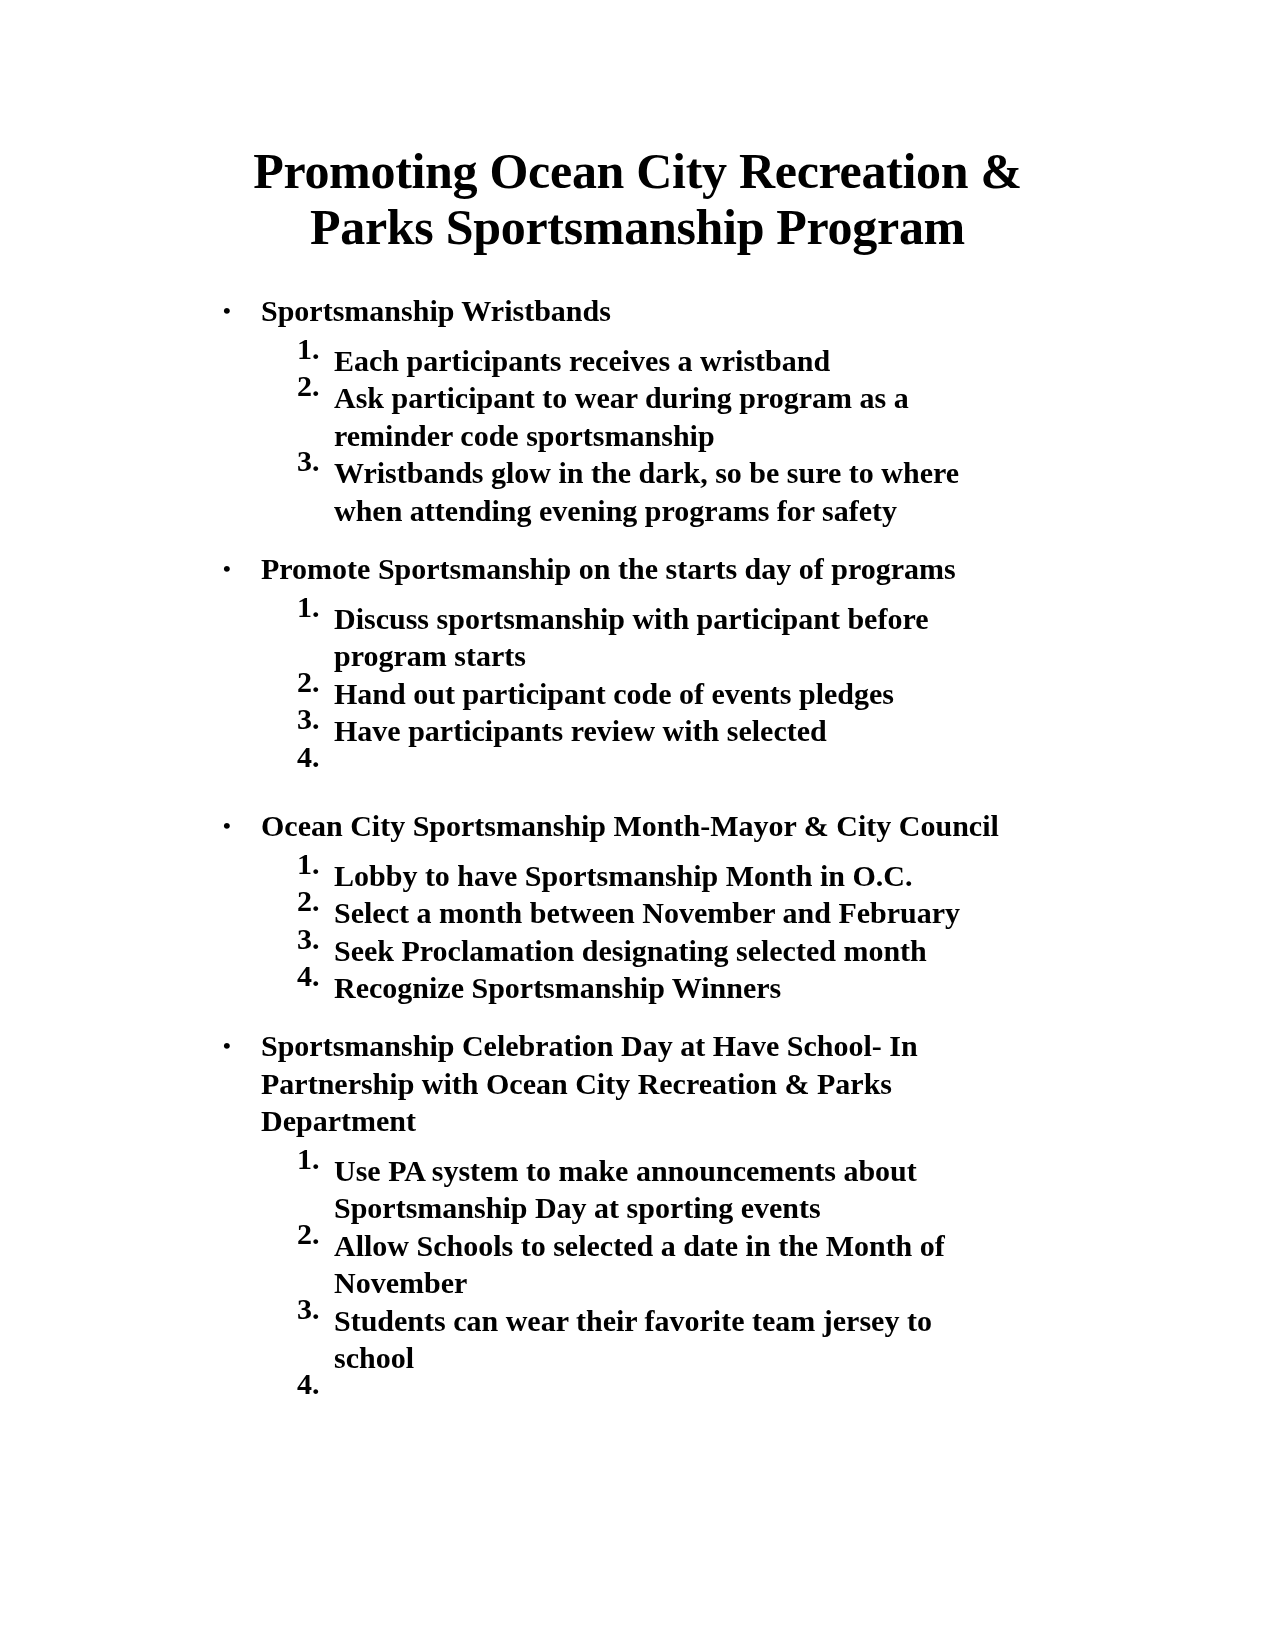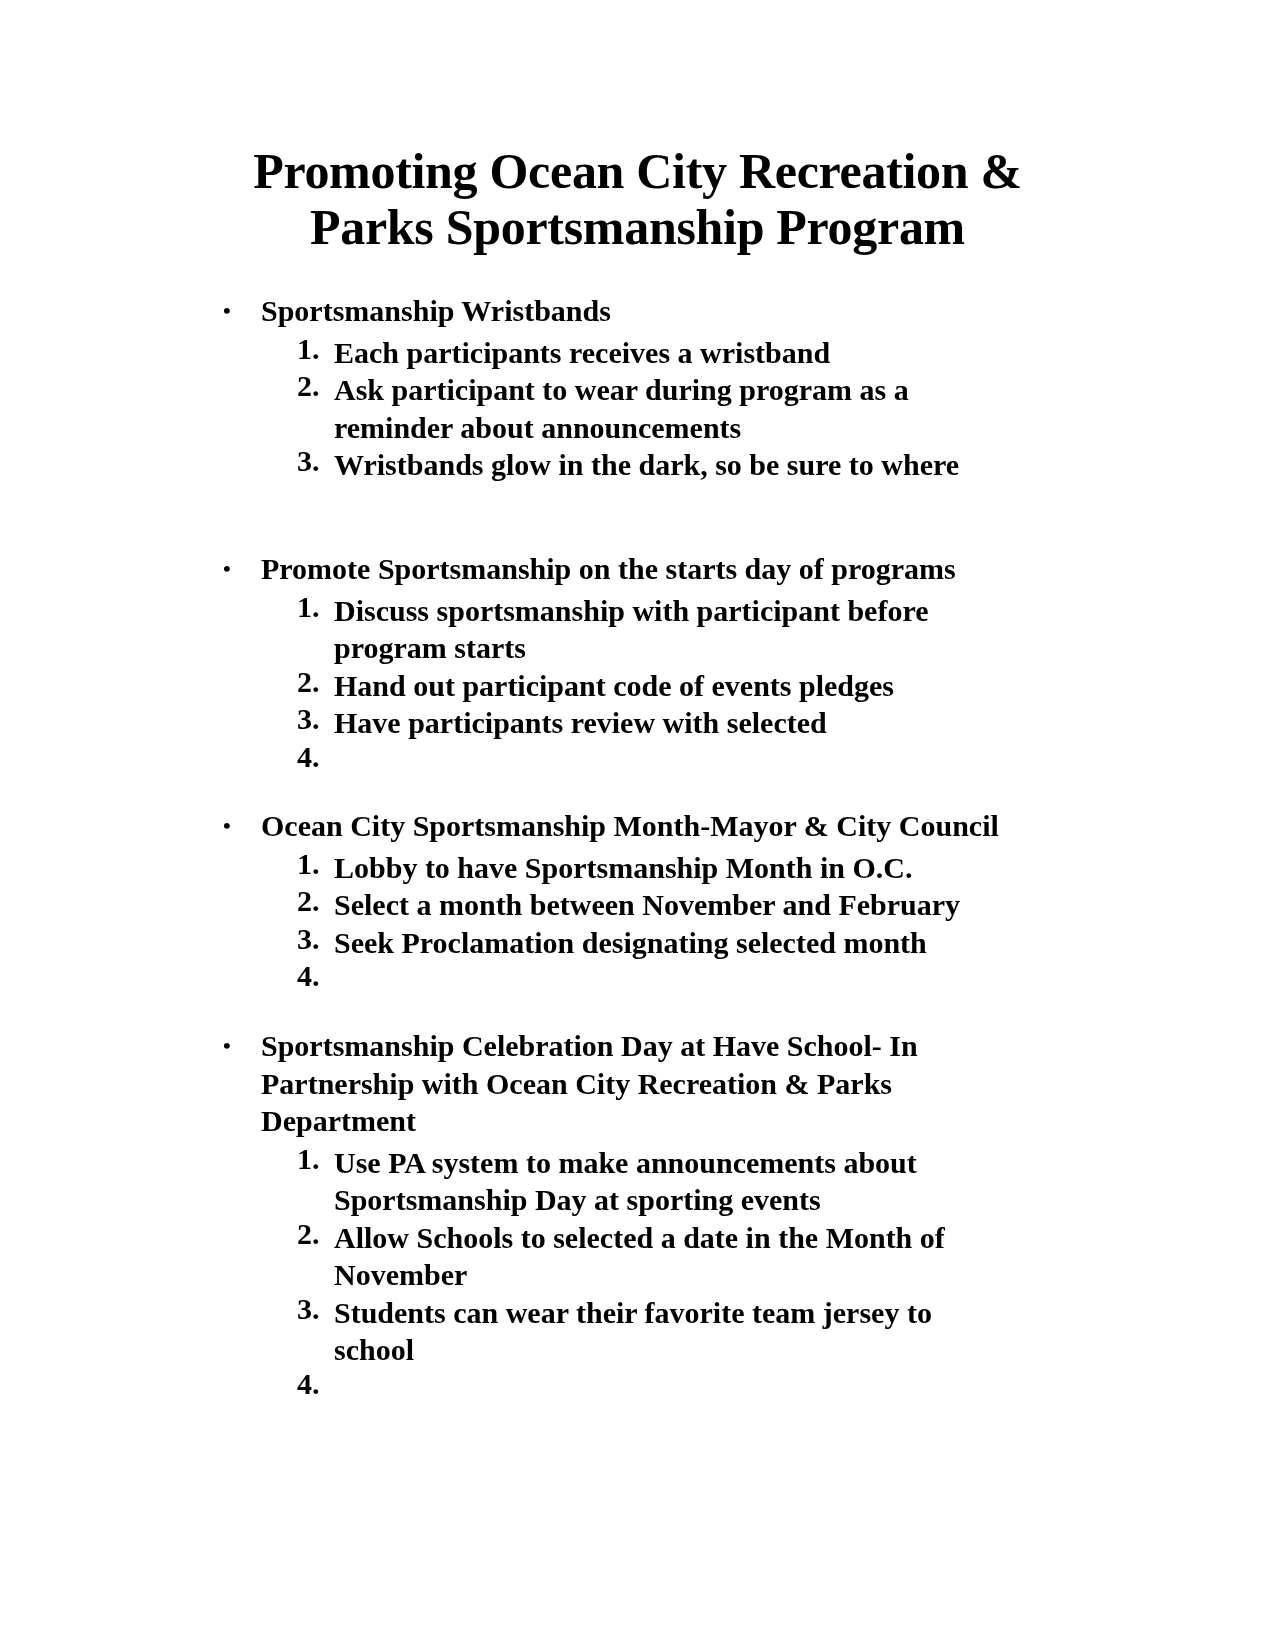--- a/index.html
+++ b/index.html
@@ -74,21 +74,21 @@
       left: 297px;
       top: 0;
     }
     .item-line {
       position: relative;
       height: 37.5px;
     }
     .item-line span.txt {
       position: absolute;
       left: 334px;
-      top: 4px;
+      top: 12px;
     }
   </style>
 </head>
 <body>
 
 <div class="page">
 
   <div class="title">
     <div>Promoting Ocean City Recreation &amp;</div>
     <div>Parks Sportsmanship Program</div>
@@ -106,28 +106,31 @@
           <span class="item-num">1.</span>
           <span class="txt">Each participants receives a wristband</span>
         </div>
     </div>
     <div class="item">
       <div class="item-line">
           <span class="item-num">2.</span>
           <span class="txt">Ask participant to wear during program as a</span>
         </div>
       <div class="item-line">
-          <span class="txt">reminder about announcements</span>
+          <span class="txt">reminder code sportsmanship</span>
         </div>
     </div>
     <div class="item">
       <div class="item-line">
           <span class="item-num">3.</span>
           <span class="txt">Wristbands glow in the dark, so be sure to where</span>
         </div>
+      <div class="item-line">
+          <span class="txt">when attending evening programs for safety</span>
+        </div>
     </div>
   </div>
 
   <div class="section" style="top:550px;">
     <div class="bullet-row">
       <div class="bullet-line">
         <span class="bullet-dot">•</span>
         <span class="bullet-text">Promote Sportsmanship on the starts day of programs</span>
       </div>
     </div>
@@ -180,20 +183,21 @@
     </div>
     <div class="item">
       <div class="item-line">
           <span class="item-num">3.</span>
           <span class="txt">Seek Proclamation designating selected month</span>
         </div>
     </div>
     <div class="item">
       <div class="item-line">
           <span class="item-num">4.</span>
+          <span class="txt">Recognize Sportsmanship Winners</span>
         </div>
     </div>
   </div>
 
   <div class="section" style="top:1027px;">
     <div class="bullet-row">
       <div class="bullet-line">
         <span class="bullet-dot">•</span>
         <span class="bullet-text">Sportsmanship Celebration Day at Have School- In</span>
       </div>

